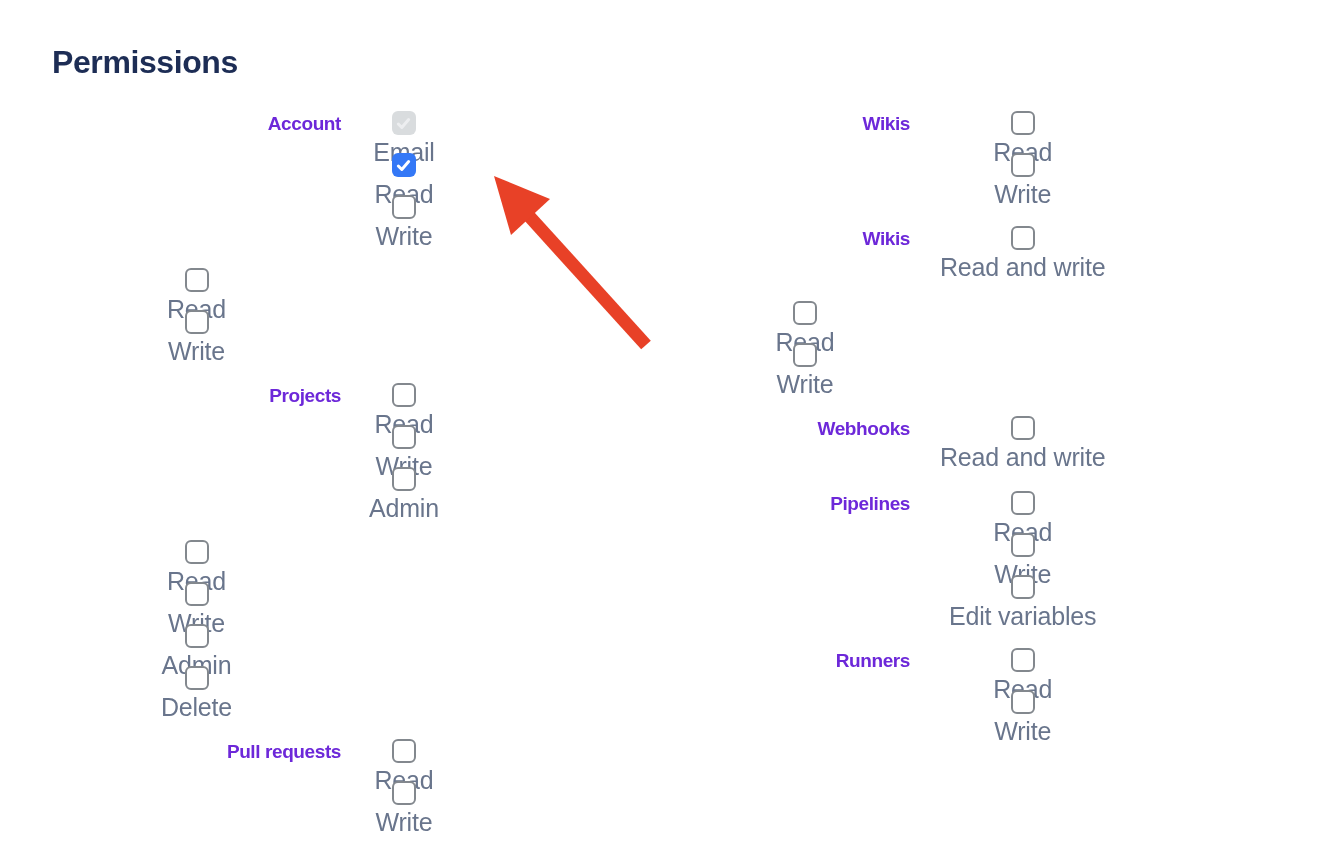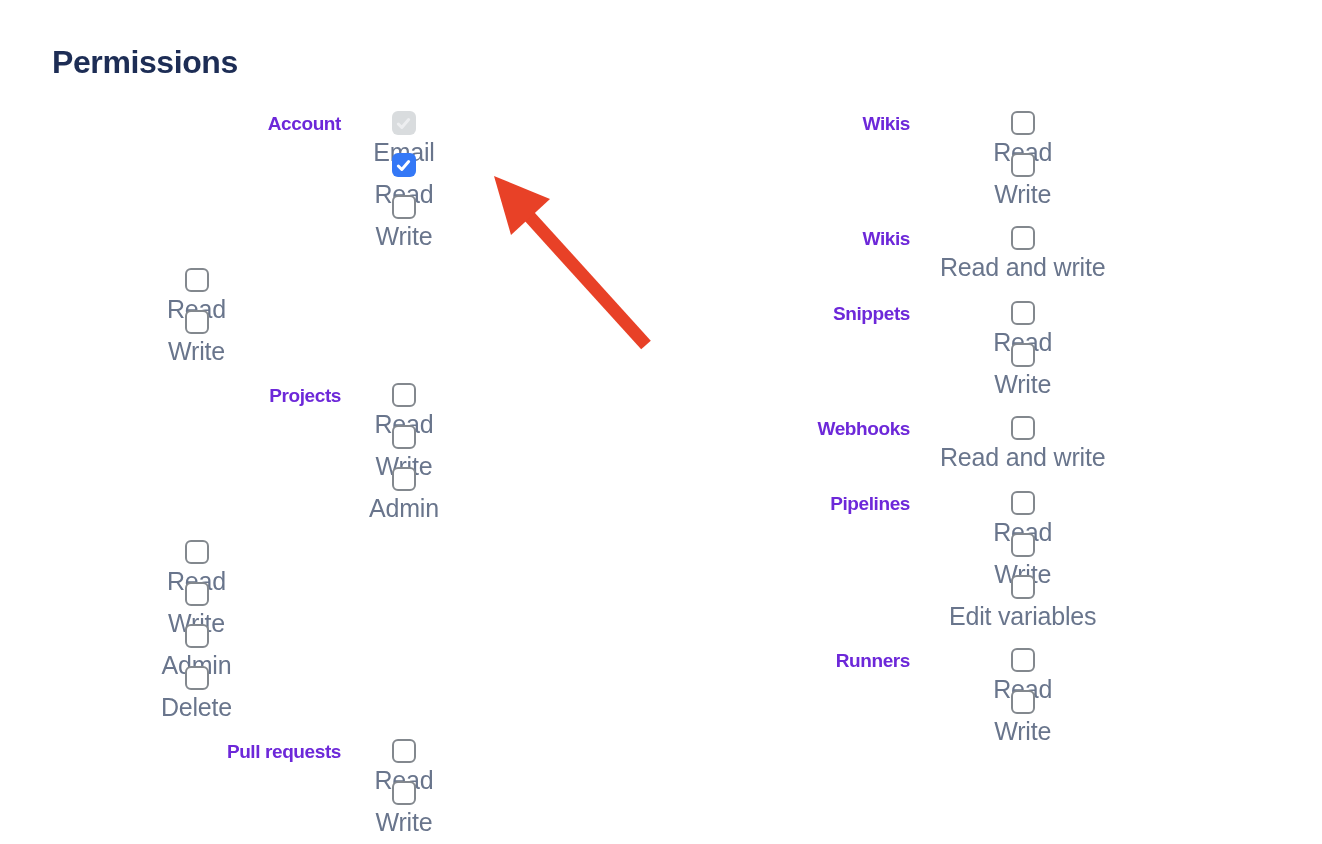--- a/index.html
+++ b/index.html
@@ -186,21 +186,20 @@
   <label class="option unchecked">
     <span class="box">
       
     </span>
     <span class="option-label">Read and write</span>
   </label>
 </div>
   </div>
 
   <div class="group">
-    <div class="group-label">Snippets</div>
     <div class="options">
   <label class="option unchecked">
     <span class="box">
       
     </span>
     <span class="option-label">Read</span>
   </label>
 
   <label class="option unchecked">
     <span class="box">

